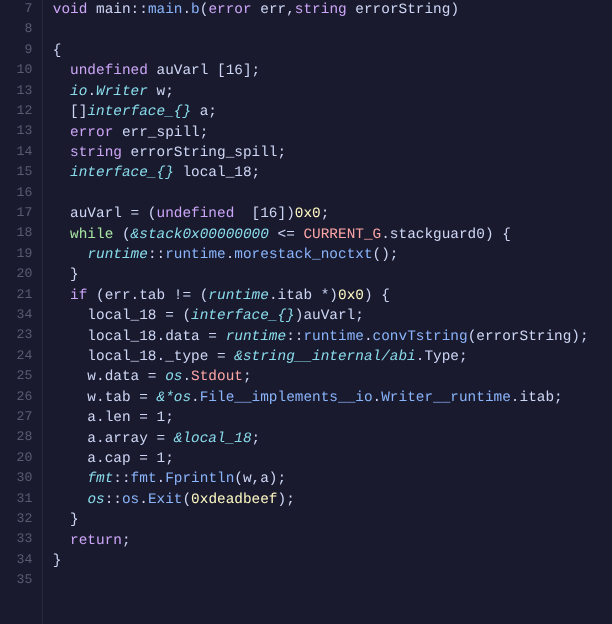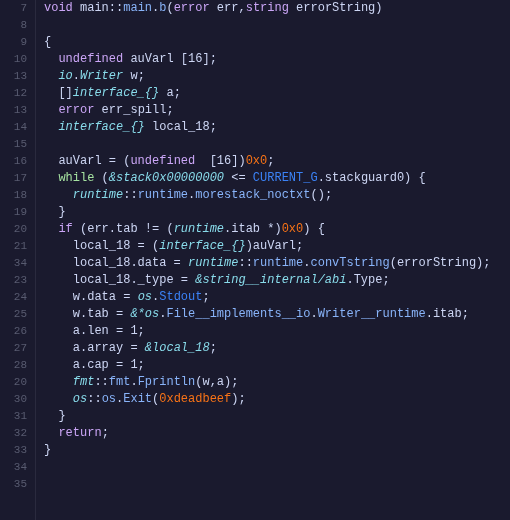--- a/index.html
+++ b/index.html
@@ -48,23 +48,23 @@
     }
     .code-line {
       height: 17px;
       line-height: 17px;
       white-space: pre;
       display: block;
     }
     
     .kw { color: #cba6f7; } 
     .fn { color: #89b4fa; } 
-    .num { color: #f97316; }
+    .num { color: #fef9c3; }
     .green-kw { color: #a6e3a1; } 
-    .yellow { color: #3b82f6; }
+    .yellow { color: #fca5a5; }
     .cyan { color: #89dceb; font-style: italic; }
     .white { color: #cdd6f4; }
   </style>
 </head>
 <body>
 
 <div class="code-container">
   <div class="line-numbers" id="line-numbers">
       <span class="line-number">7</span>
       <span class="line-number">8</span>
@@ -97,20 +97,21 @@
       <span class="line-number">35</span>
     </div>
   <div class="code-content" id="code-content">
       <span class="code-line"><span class="kw">void</span><span class="white"> main</span><span class="white">::</span><span class="fn">main</span><span class="white">.</span><span class="fn">b</span><span class="white">(</span><span class="kw">error</span><span class="white"> err,</span><span class="kw">string</span><span class="white"> errorString)</span></span>
       <span class="code-line"> </span>
       <span class="code-line"><span class="white">{</span></span>
       <span class="code-line"><span class="white">  </span><span class="kw">undefined</span><span class="white"> auVarl </span><span class="white">[16];</span></span>
       <span class="code-line"><span class="white">  </span><span class="cyan">io</span><span class="white">.</span><span class="cyan">Writer</span><span class="white"> w;</span></span>
       <span class="code-line"><span class="white">  </span><span class="white">[]</span><span class="cyan">interface_{}</span><span class="white"> a;</span></span>
       <span class="code-line"><span class="white">  </span><span class="kw">error</span><span class="white"> err_spill;</span></span>
+      <span class="code-line"><span class="white">  </span><span class="kw">string</span><span class="white"> errorString_spill;</span></span>
       <span class="code-line"><span class="white">  </span><span class="cyan">interface_{}</span><span class="white"> local_18;</span></span>
       <span class="code-line"> </span>
       <span class="code-line"><span class="white">  </span><span class="white">auVarl = (</span><span class="kw">undefined</span><span class="white">  [16])</span><span class="num">0x0</span><span class="white">;</span></span>
       <span class="code-line"><span class="white">  </span><span class="green-kw">while</span><span class="white"> (</span><span class="cyan">&amp;stack0x00000000</span><span class="white"> &lt;= </span><span class="yellow">CURRENT_G</span><span class="white">.stackguard0) {</span></span>
       <span class="code-line"><span class="white">    </span><span class="cyan">runtime</span><span class="white">::</span><span class="fn">runtime</span><span class="white">.</span><span class="fn">morestack_noctxt</span><span class="white">();</span></span>
       <span class="code-line"><span class="white">  }</span></span>
       <span class="code-line"><span class="white">  </span><span class="kw">if</span><span class="white"> (err.tab != (</span><span class="cyan">runtime</span><span class="white">.itab *)</span><span class="num">0x0</span><span class="white">) {</span></span>
       <span class="code-line"><span class="white">    local_18 = (</span><span class="cyan">interface_{}</span><span class="white">)auVarl;</span></span>
       <span class="code-line"><span class="white">    local_18.data = </span><span class="cyan">runtime</span><span class="white">::</span><span class="fn">runtime</span><span class="white">.</span><span class="fn">convTstring</span><span class="white">(errorString);</span></span>
       <span class="code-line"><span class="white">    local_18._type = </span><span class="cyan">&amp;string__internal/abi</span><span class="white">.Type;</span></span>

